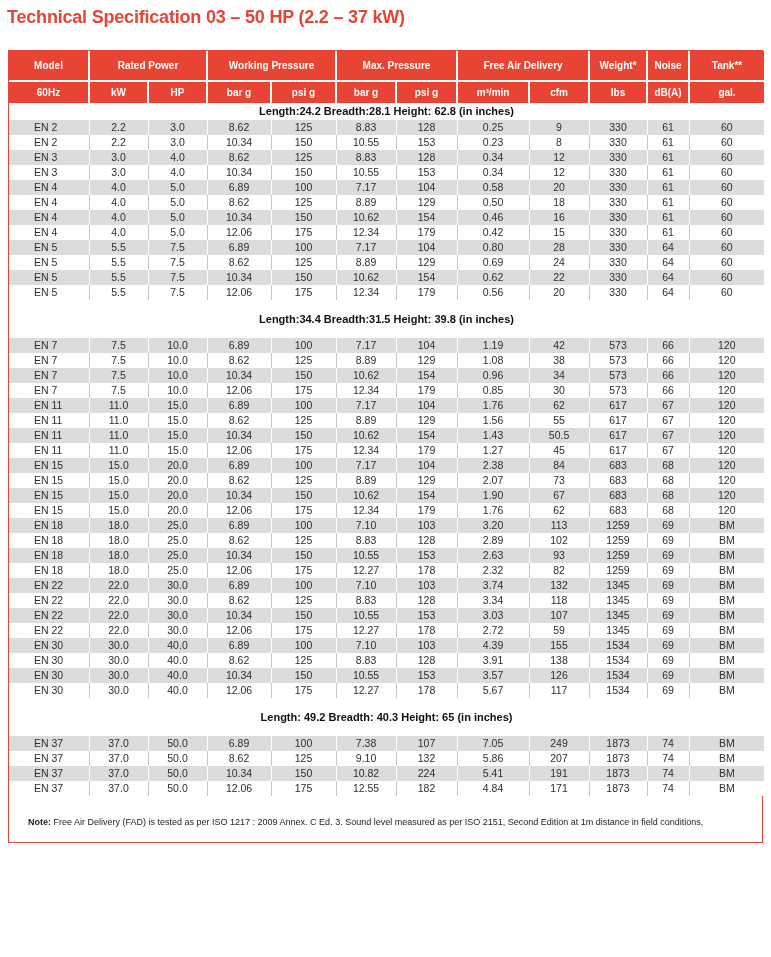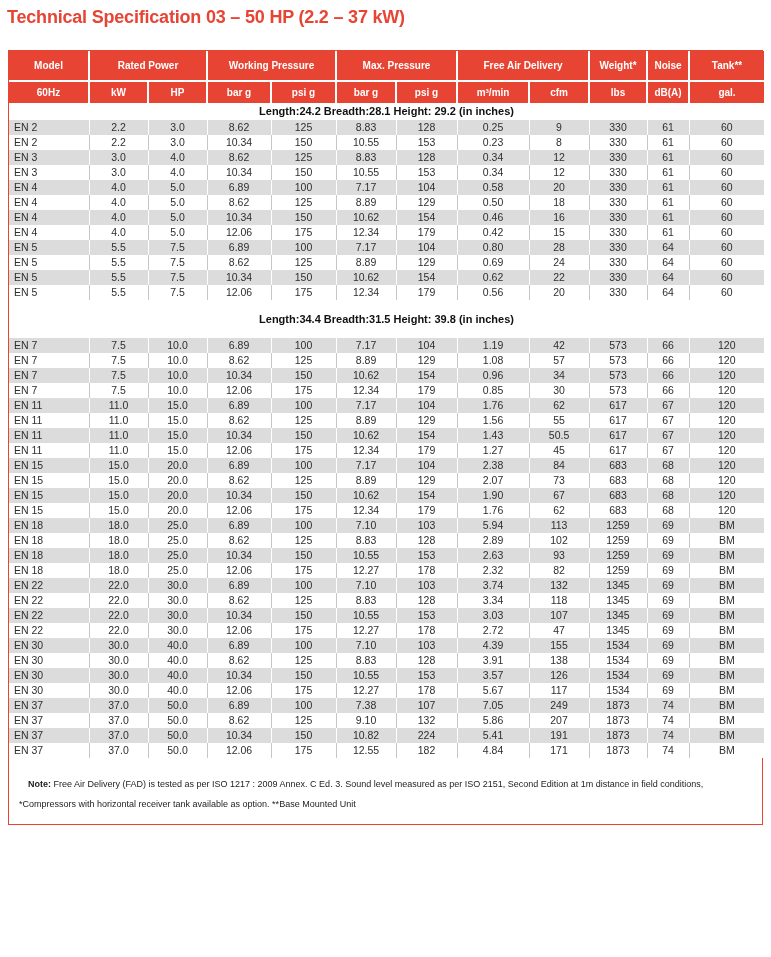--- a/index.html
+++ b/index.html
@@ -44,21 +44,21 @@
   tr.section-row td{
     background:#fff;font-weight:bold;color:#111;
     font-size:11px;text-align:center;
   }
   tr.section-row.first td{height:17px;line-height:17px;}
   tr.section-row.later td{padding:12px 0 11px 0;}
   tr.data-row.shade td{background:var(--shade);}
   tr.data-row.plain td{background:#fff;}
   tr.data-row.plain td + td{border-left:1px solid var(--sep-gray);}
   tr.data-row.shade td + td{border-left:1px solid #ffffff;}
-  td.model-cell{text-align:left;padding-left:5px;}
+  td.model-cell{text-align:left;padding-left:25px;}
   .note{
     padding:20px 12px 13px 10px;
     font-size:9px;color:#1d1d1d;line-height:1.45;
   }
   .note .nline{margin:0 0 7px 0;}
   .note .nline:last-child{margin-bottom:0;}
   .note b{font-weight:bold;padding-left:9px;}
 </style>
 </head>
 <body>
@@ -102,21 +102,21 @@
         <th>psi g</th>
         <th>m³/min</th>
         <th>cfm</th>
         <th>lbs</th>
         <th>dB(A)</th>
         <th>gal.</th>
       </tr>
     </thead>
     <tbody>
         <tr class="section-row first">
-          <td colspan="12">Length:24.2 Breadth:28.1 Height: 29.2 (in inches)</td>
+          <td colspan="12">Length:24.2 Breadth:28.1 Height: 62.8 (in inches)</td>
         </tr>
         <tr class="data-row shade">
           <td class="model-cell">EN 2</td>
           <td class="num-cell">2.2</td>
           <td class="num-cell">3.0</td>
           <td class="num-cell">8.62</td>
           <td class="num-cell">125</td>
           <td class="num-cell">8.83</td>
           <td class="num-cell">128</td>
           <td class="num-cell">0.25</td>
@@ -298,21 +298,21 @@
         </tr>
         <tr class="data-row plain">
           <td class="model-cell">EN 7</td>
           <td class="num-cell">7.5</td>
           <td class="num-cell">10.0</td>
           <td class="num-cell">8.62</td>
           <td class="num-cell">125</td>
           <td class="num-cell">8.89</td>
           <td class="num-cell">129</td>
           <td class="num-cell">1.08</td>
-          <td class="num-cell">57</td>
+          <td class="num-cell">38</td>
           <td class="num-cell">573</td>
           <td class="num-cell">66</td>
           <td class="num-cell">120</td>
         </tr>
         <tr class="data-row shade">
           <td class="model-cell">EN 7</td>
           <td class="num-cell">7.5</td>
           <td class="num-cell">10.0</td>
           <td class="num-cell">10.34</td>
           <td class="num-cell">150</td>
@@ -451,21 +451,21 @@
           <td class="num-cell">120</td>
         </tr>
         <tr class="data-row shade">
           <td class="model-cell">EN 18</td>
           <td class="num-cell">18.0</td>
           <td class="num-cell">25.0</td>
           <td class="num-cell">6.89</td>
           <td class="num-cell">100</td>
           <td class="num-cell">7.10</td>
           <td class="num-cell">103</td>
-          <td class="num-cell">5.94</td>
+          <td class="num-cell">3.20</td>
           <td class="num-cell">113</td>
           <td class="num-cell">1259</td>
           <td class="num-cell">69</td>
           <td class="num-cell">BM</td>
         </tr>
         <tr class="data-row plain">
           <td class="model-cell">EN 18</td>
           <td class="num-cell">18.0</td>
           <td class="num-cell">25.0</td>
           <td class="num-cell">8.62</td>
@@ -550,21 +550,21 @@
         </tr>
         <tr class="data-row plain">
           <td class="model-cell">EN 22</td>
           <td class="num-cell">22.0</td>
           <td class="num-cell">30.0</td>
           <td class="num-cell">12.06</td>
           <td class="num-cell">175</td>
           <td class="num-cell">12.27</td>
           <td class="num-cell">178</td>
           <td class="num-cell">2.72</td>
-          <td class="num-cell">47</td>
+          <td class="num-cell">59</td>
           <td class="num-cell">1345</td>
           <td class="num-cell">69</td>
           <td class="num-cell">BM</td>
         </tr>
         <tr class="data-row shade">
           <td class="model-cell">EN 30</td>
           <td class="num-cell">30.0</td>
           <td class="num-cell">40.0</td>
           <td class="num-cell">6.89</td>
           <td class="num-cell">100</td>
@@ -610,20 +610,23 @@
           <td class="num-cell">40.0</td>
           <td class="num-cell">12.06</td>
           <td class="num-cell">175</td>
           <td class="num-cell">12.27</td>
           <td class="num-cell">178</td>
           <td class="num-cell">5.67</td>
           <td class="num-cell">117</td>
           <td class="num-cell">1534</td>
           <td class="num-cell">69</td>
           <td class="num-cell">BM</td>
+        </tr>
+        <tr class="section-row later">
+          <td colspan="12">Length: 49.2 Breadth: 40.3 Height: 65 (in inches)</td>
         </tr>
         <tr class="data-row shade">
           <td class="model-cell">EN 37</td>
           <td class="num-cell">37.0</td>
           <td class="num-cell">50.0</td>
           <td class="num-cell">6.89</td>
           <td class="num-cell">100</td>
           <td class="num-cell">7.38</td>
           <td class="num-cell">107</td>
           <td class="num-cell">7.05</td>
@@ -672,15 +675,14 @@
           <td class="num-cell">171</td>
           <td class="num-cell">1873</td>
           <td class="num-cell">74</td>
           <td class="num-cell">BM</td>
         </tr>
       </tbody>
   </table>
 
   <div class="note">
     <div class="nline"><b>Note:</b><span> Free Air Delivery (FAD) is tested as per ISO 1217 : 2009 Annex. C Ed. 3. Sound level measured as per ISO 2151, Second Edition at 1m distance in field  conditions,</span></div>
-    <div class="nline">*Compressors with horizontal receiver tank available as option.  **Base Mounted Unit</div>
   </div>
 </div>
 
 </body></html>

